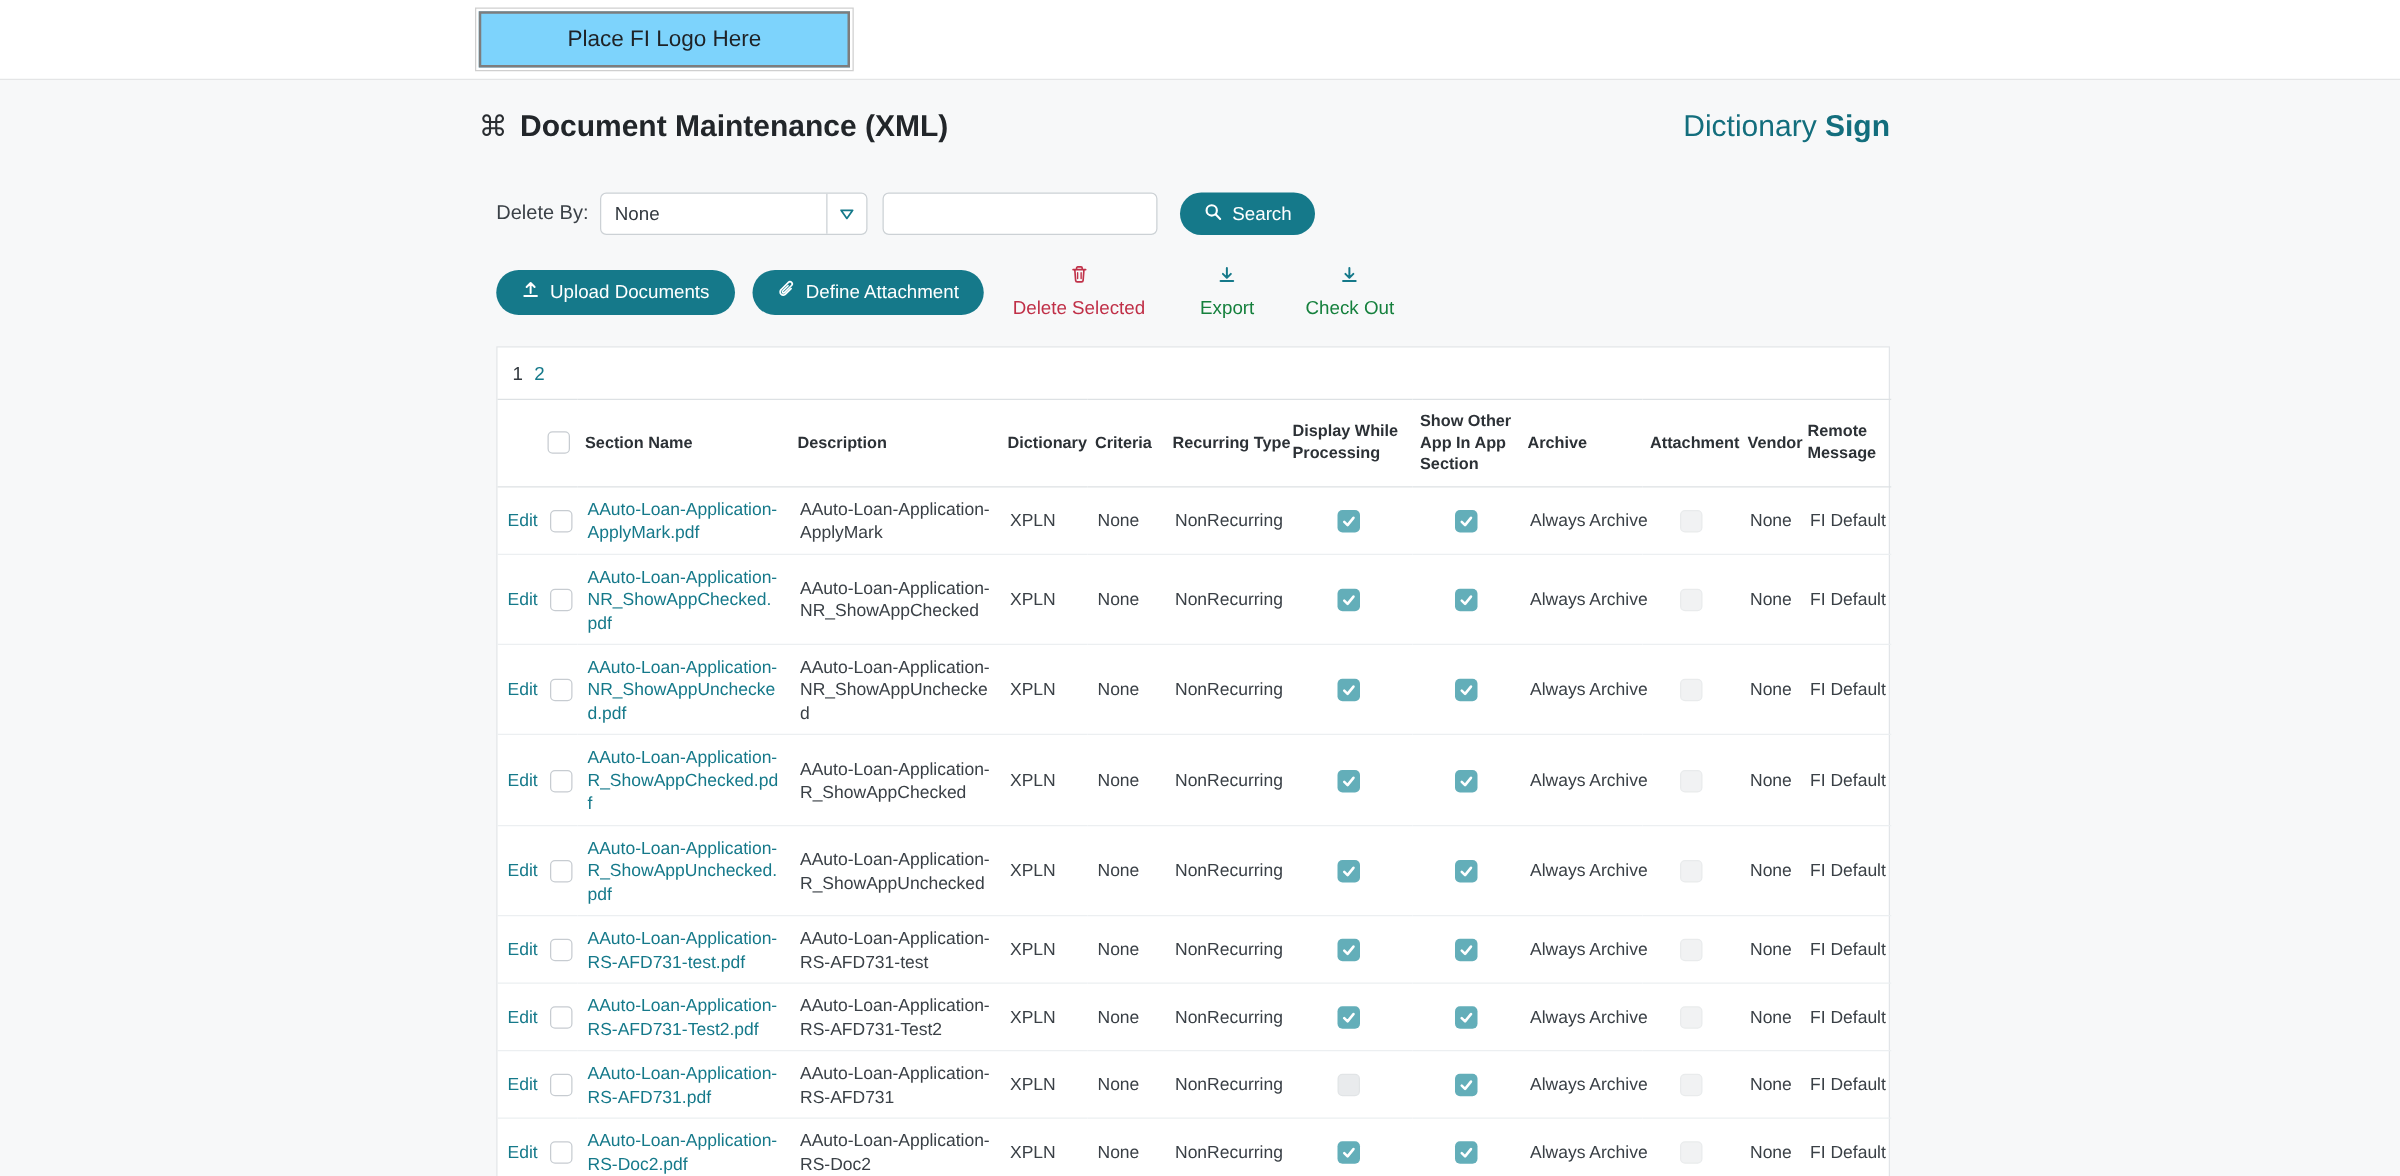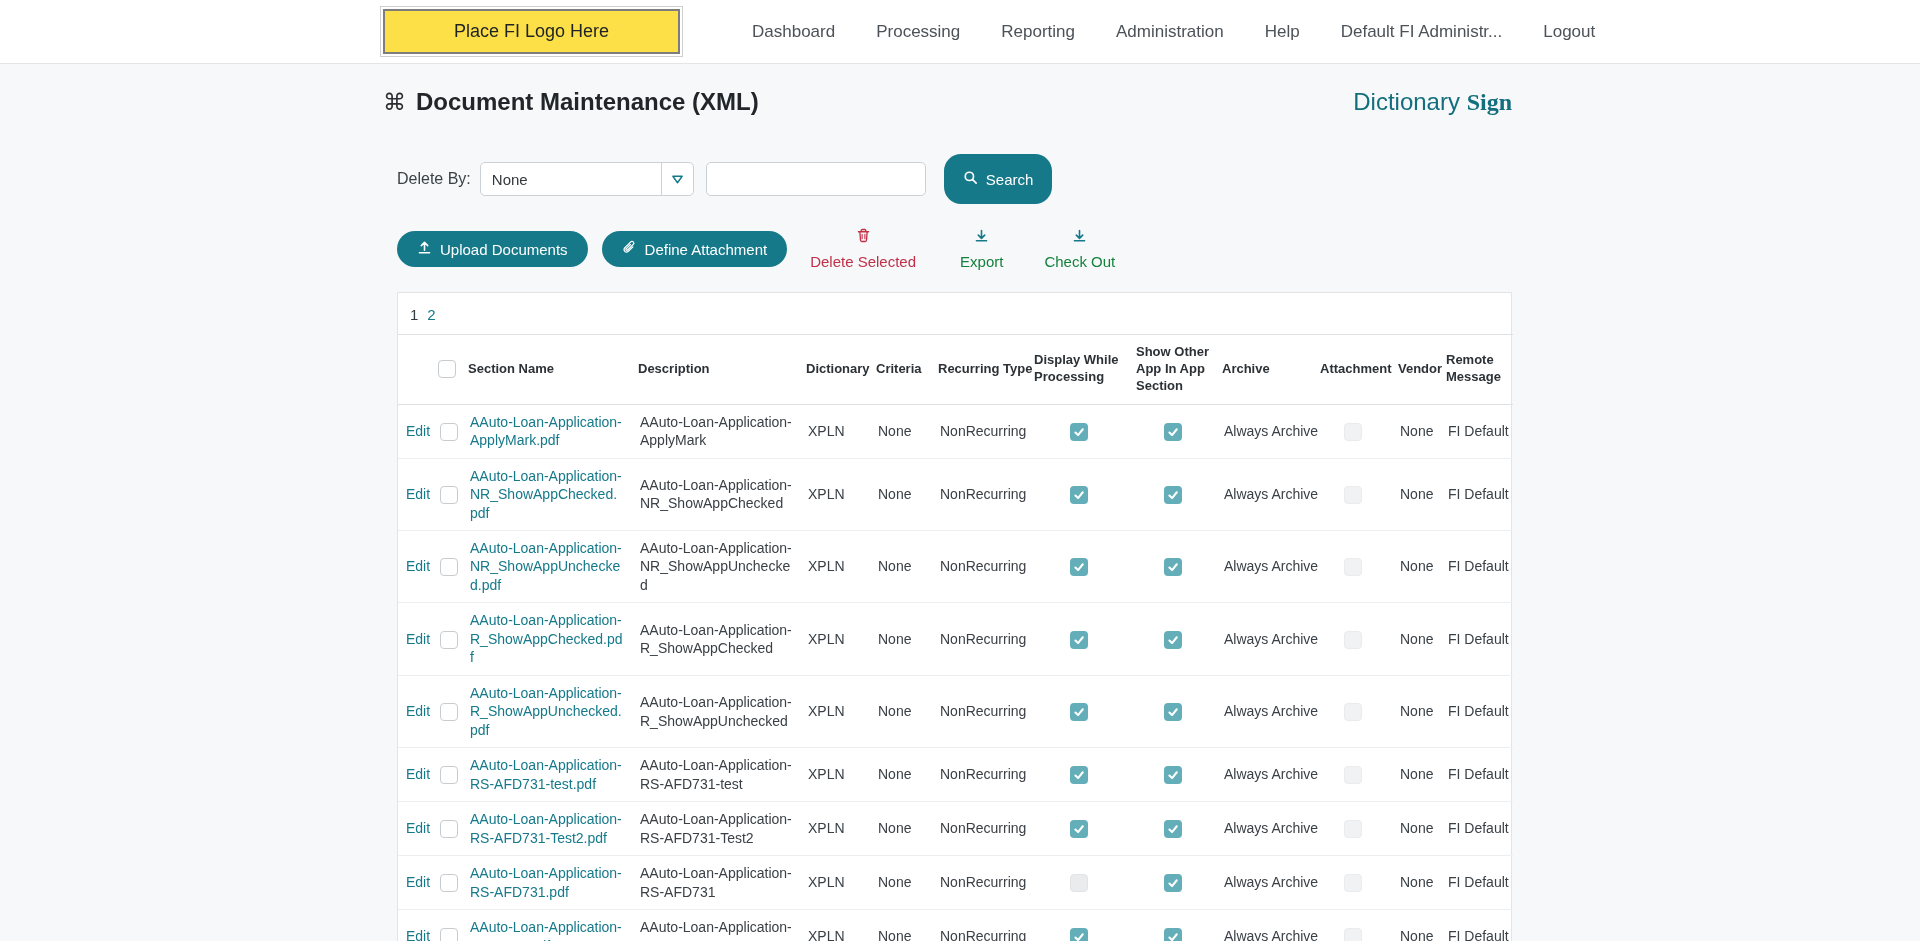--- a/index.html
+++ b/index.html
@@ -14,41 +14,41 @@
 
   
   .topbar {
     height: 64px; background: #ffffff;
     border-bottom: 1px solid #e4e5e6;
     display: flex; align-items: center;
   }
   .logo-box {
     margin-left: 383px; width: 297px; height: 45px;
     border: 2px solid #7d7d7d; outline: 1px solid #cfcfcf; outline-offset: 2px;
-    background: #fde047; display: flex; align-items: center; justify-content: center;
+    background: #7dd3fc; display: flex; align-items: center; justify-content: center;
     font-size: 18px; color: #1e2226;
   }
   .topnav {
     display: flex; align-items: center; gap: 41px;
     margin-left: 72px; font-size: 17px;
   }
   .nav-item { color: #4c5258; cursor: pointer; white-space: nowrap; }
 
   
   .title-row {
     width: 1129px; margin: 24px 0 0 383px;
     display: flex; justify-content: space-between; align-items: center;
   }
   .page-title {
     display: flex; align-items: center; gap: 10px;
     font-size: 24px; font-weight: 700; color: #22262a;
   }
   .cmd-icon { font-family: "DejaVu Sans", sans-serif; font-size: 23px; font-weight: 400; color: #2a2e32; }
   .brand { font-size: 24px; color: #136e7d; }
-  .brand b { font-weight: 700; font-family: Liberation Serif, serif; }
+  .brand b { font-weight: 700; }
 
   
   .search-row { margin: 38px 0 0 397px; display: flex; align-items: center; }
   .search-label { font-size: 16px; color: #3b4147; margin-right: 9px; }
   .dropdown {
     width: 214px; height: 34px; background: #fff;
     border: 1px solid #ccd1d5; border-radius: 5px;
     display: flex; align-items: center; cursor: pointer;
   }
   .dd-value { flex: 1; padding-left: 11px; font-size: 15px; color: #33393f; }
@@ -57,21 +57,21 @@
     display: flex; align-items: center; justify-content: center;
   }
   .search-input {
     margin-left: 12px; width: 220px; height: 34px;
     border: 1px solid #ccd1d5; border-radius: 5px; background: #fff;
     padding: 0 10px; font: 15px "Liberation Sans", sans-serif; color: #33393f;
   }
   .btn {
     display: inline-flex; align-items: center; gap: 8px;
     background: #15798a; color: #fff; border: none;
-    height: 50px; padding: 16px 19px; border-radius: 17px;
+    height: 34px; padding: 16px 19px; border-radius: 17px;
     font: 15px "Liberation Sans", sans-serif; cursor: pointer;
   }
   .search-row .btn { margin-left: 18px; }
 
   
   .toolbar { margin: 24px 0 0 397px; display: flex; align-items: center; }
   .toolbar .btn { height: 36px; border-radius: 18px; margin-right: 14px; padding: 4px 20px; }
   .btn-text {
     display: inline-flex; align-items: center; gap: 7px;
     background: none; border: none; cursor: pointer;
@@ -116,29 +116,20 @@
   .cb.off { background: #e9ebed; border: 1px solid #e1e4e6; }
   .cb.disabled { background: #f1f2f3; border: 1px solid #e9ebec; cursor: default; }
 </style>
 </head>
 <body>
 
 <header class="topbar">
   <div class="logo-box">
     <span>Place FI Logo Here</span>
   </div>
-  <nav class="topnav">
-    <a class="nav-item">Dashboard</a>
-    <a class="nav-item">Processing</a>
-    <a class="nav-item">Reporting</a>
-    <a class="nav-item">Administration</a>
-    <a class="nav-item">Help</a>
-    <a class="nav-item">Default FI Administr...</a>
-    <a class="nav-item">Logout</a>
-  </nav>
 </header>
 
 <main>
 
   <div class="title-row">
     <h1 class="page-title">
       <span class="cmd-icon">⌘</span>
       <span>Document Maintenance (XML)</span>
     </h1>
     <div class="brand">

